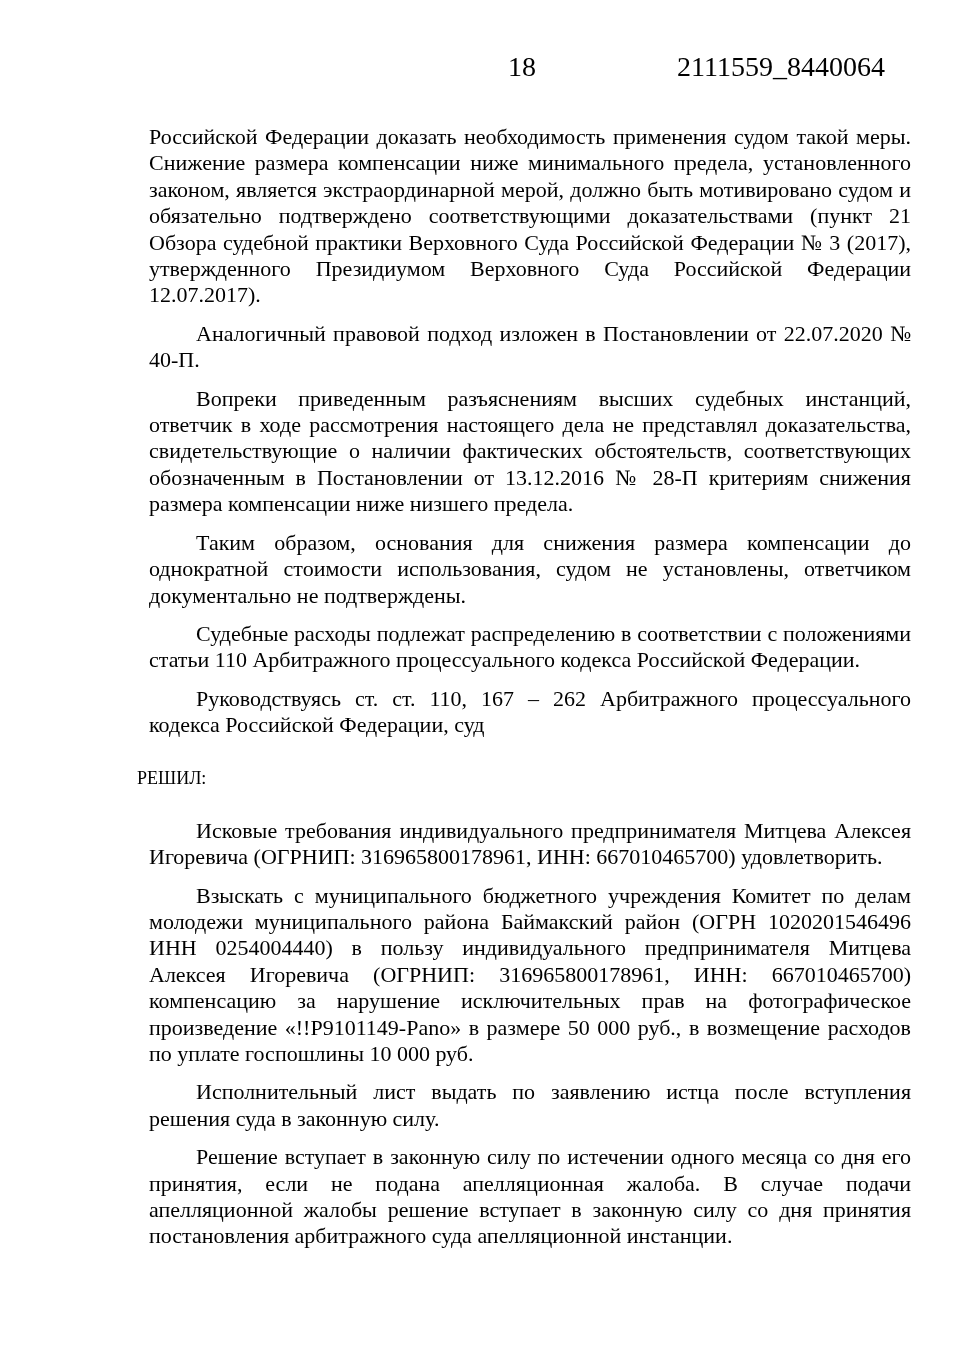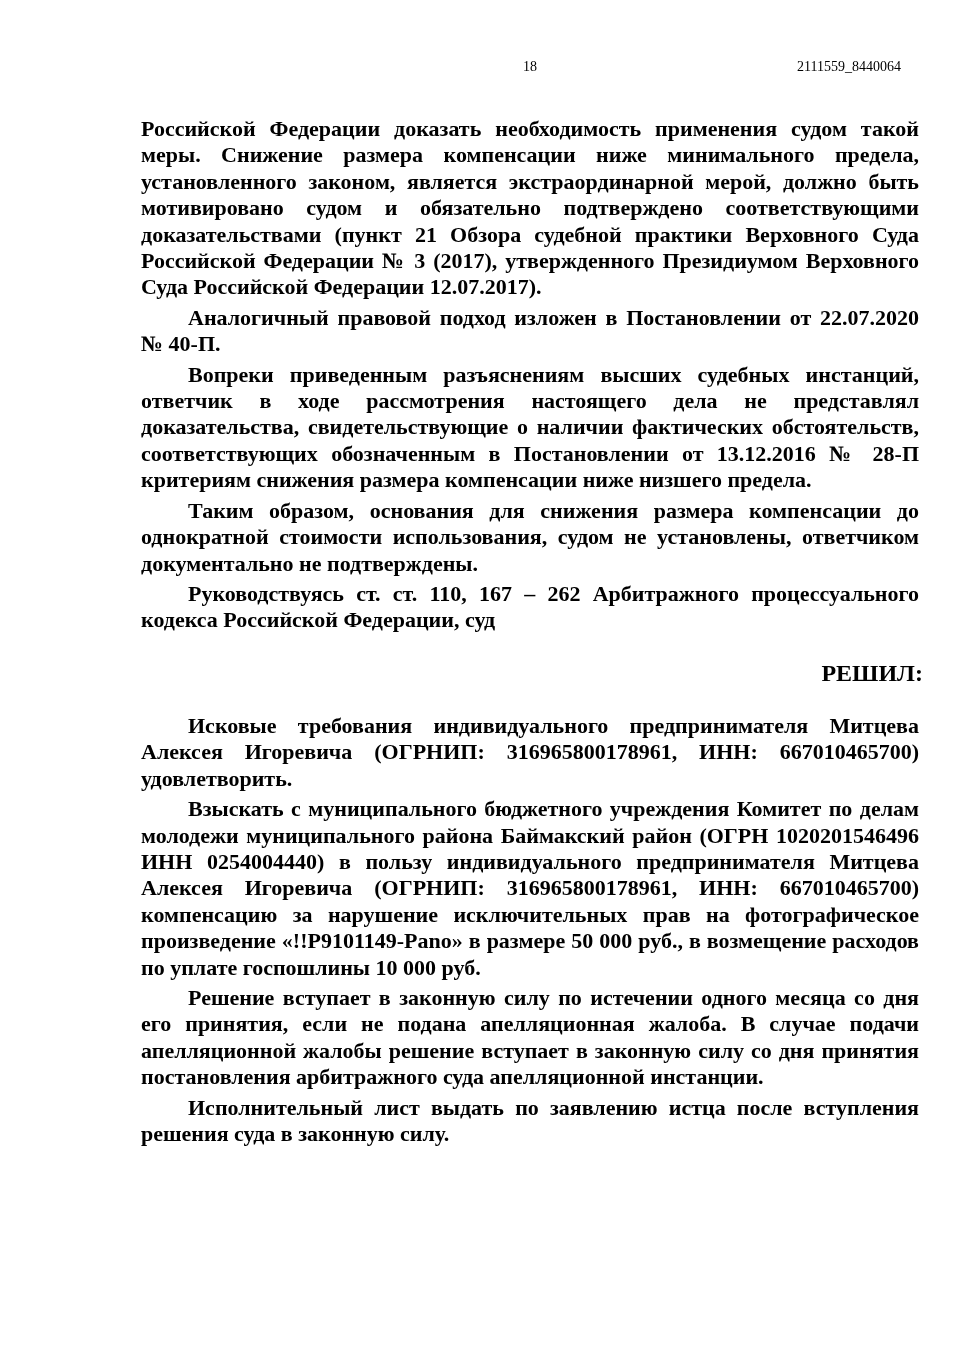--- a/index.html
+++ b/index.html
@@ -15,23 +15,23 @@
     color: #000000;
     font-family: "Liberation Serif", "DejaVu Serif", serif;
     font-size: 22px;
     line-height: 26.4px;
     overflow: hidden;
   }
   .page-header {
     position: absolute;
     top: 54px;
     left: 137px;
-    right: 44px;
+    right: 60px;
     height: 27px;
-    font-size: 14px;
+    font-size: 28px;
     line-height: 26.4px;
   }
   .page-number {
     position: absolute;
     left: 0;
     right: 0;
     top: 0;
     text-align: center;
   }
   .doc-id {
@@ -41,34 +41,33 @@
     text-align: left;
   }
   .content {
     position: absolute;
     top: 112px;
     left: 137px;
     width: 786px;
     text-align: justify;
   }
   .para {
-    margin: 4px;
+    margin: 12px;
     padding: 0;
     text-indent: 47px;
-    font-weight: bold;
   }
   .para.noindent {
     text-indent: 0;
   }
   .ruling-heading {
     margin: 26.4px 0 26.4px 0;
     padding: 0;
-    font-size: 24px;
-    font-weight: bold;
-    text-align: right;
+    font-size: 18px;
+    font-weight: normal;
+    text-align: left;
     text-indent: 0;
     line-height: 26.4px;
   }
 </style>
 </head>
 <body>
 
 <div class="page">
 
   <header class="page-header">
@@ -80,28 +79,29 @@
 
     <p class="para noindent">Российской Федерации доказать необходимость применения судом такой меры. Снижение размера компенсации ниже минимального предела, установленного законом, является экстраординарной мерой, должно быть мотивировано судом и обязательно подтверждено соответствующими доказательствами (пункт 21 Обзора судебной практики Верховного Суда Российской Федерации № 3 (2017), утвержденного Президиумом Верховного Суда Российской Федерации 12.07.2017).</p>
 
     <p class="para">Аналогичный правовой подход изложен в Постановлении от 22.07.2020 № 40-П.</p>
 
     <p class="para">Вопреки приведенным разъяснениям высших судебных инстанций, ответчик в ходе рассмотрения настоящего дела не представлял доказательства, свидетельствующие о наличии фактических обстоятельств, соответствующих обозначенным в Постановлении от 13.12.2016 № 28-П критериям снижения размера компенсации ниже низшего предела.</p>
 
     <p class="para">Таким образом, основания для снижения размера компенсации до однократной стоимости использования, судом не установлены, ответчиком документально не подтверждены.</p>
 
 
+    <p class="para">Судебные расходы подлежат распределению в соответствии с положениями статьи 110 Арбитражного процессуального кодекса Российской Федерации.</p>
 
     <p class="para">Руководствуясь ст. ст. 110, 167 – 262 Арбитражного процессуального кодекса Российской Федерации, суд</p>
 
     <h2 class="ruling-heading">РЕШИЛ:</h2>
 
     <p class="para">Исковые требования индивидуального предпринимателя Митцева Алексея Игоревича (ОГРНИП: 316965800178961, ИНН: 667010465700) удовлетворить.</p>
 
     <p class="para">Взыскать с муниципального бюджетного учреждения  Комитет по делам молодежи муниципального района Баймакский район (ОГРН 1020201546496 ИНН 0254004440) в пользу индивидуального предпринимателя Митцева Алексея Игоревича (ОГРНИП: 316965800178961, ИНН: 667010465700) компенсацию за нарушение исключительных прав на фотографическое произведение «!!P9101149-Pano» в размере 50 000 руб., в возмещение расходов по уплате госпошлины 10 000 руб.</p>
 
+    <p class="para">Исполнительный лист выдать по заявлению истца после вступления решения суда в законную силу.</p>
+
     <p class="para">Решение вступает в законную силу по истечении одного месяца со дня его принятия, если не подана апелляционная жалоба. В случае подачи апелляционной жалобы решение вступает в законную силу со дня принятия постановления арбитражного суда апелляционной инстанции.</p>
-
-    <p class="para">Исполнительный лист выдать по заявлению истца после вступления решения суда в законную силу.</p>
 
   </main>
 
 </div>
 
 </body></html>

